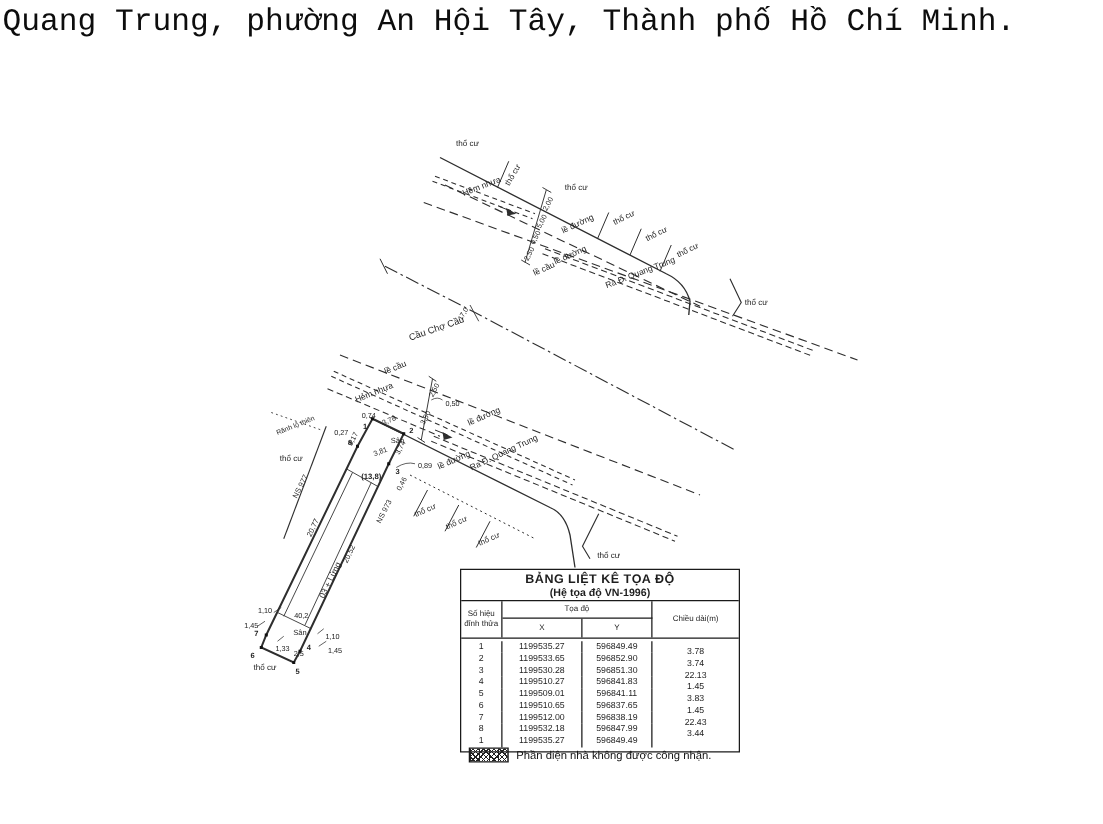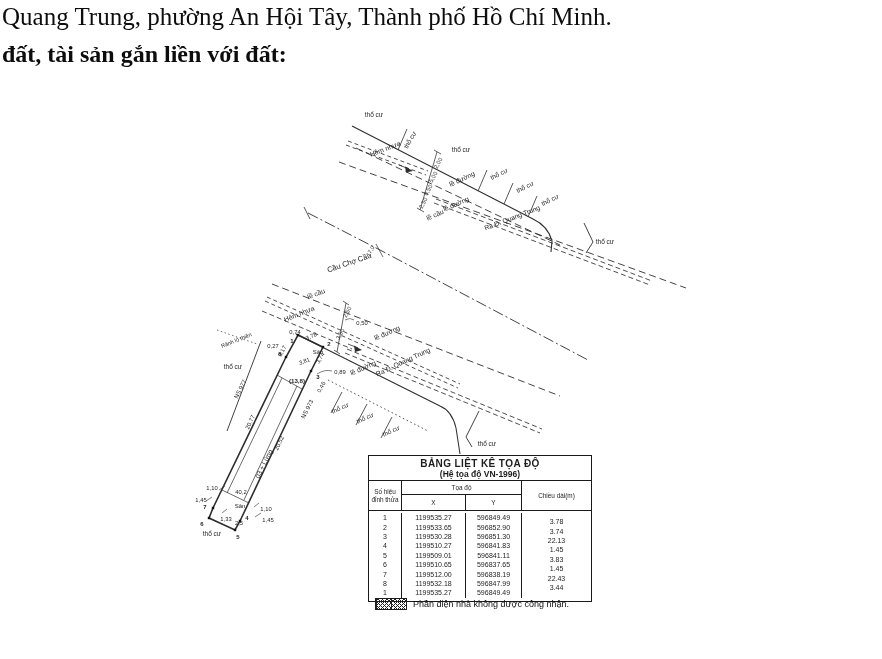--- a/index.html
+++ b/index.html
@@ -1,18 +1,18 @@
 <!DOCTYPE html>
 <html><head>
 <meta charset="utf-8">
 <style>
   html,body{margin:0;padding:0;background:#fff;}
   #page{position:relative;width:882px;height:659px;background:#fff;overflow:hidden;
         font-family:"Liberation Sans",sans-serif;color:#1e1e1e;}
-  .hdr1{position:absolute;left:2px;top:3px;font-family:Liberation Serif, serif;
+  .hdr1{position:absolute;left:2px;top:3px;font-family:Liberation Mono, monospace;
         font-size:25px;color:#0d0d0d;white-space:nowrap;}
   .hdr2{position:absolute;left:2px;top:41px;font-family:"Liberation Serif",serif;
         font-size:24px;font-weight:bold;color:#0d0d0d;white-space:nowrap;}
   svg{position:absolute;left:0;top:0;}
   svg text{font-family:"Liberation Sans",sans-serif;fill:#1f1f1f;}
   .ln{stroke:#2e2e2e;fill:none;}
   
   .ctable{position:absolute;left:368px;top:455px;width:224px;border:1.3px solid #1a1a1a;
           background:#fff;box-sizing:border-box;}
   .ttitle{border-bottom:1px solid #1a1a1a;text-align:center;padding:2px 0 1px 0;}
@@ -40,21 +40,20 @@
            repeating-linear-gradient(90deg,#222 0 .8px,transparent .8px 7.5px),
            repeating-linear-gradient(45deg,transparent 0 2.2px,#222 2.2px 3px),
            repeating-linear-gradient(-45deg,transparent 0 2.2px,#222 2.2px 3px);}
 </style>
 </head>
 <body>
 
 <div id="page">
 
   <div class="hdr1">Quang Trung, phường An Hội Tây, Thành phố Hồ Chí Minh.</div>
-  <div class="hdr2">đất, tài sản gắn liền với đất:</div>
 
   <svg width="882" height="659" viewBox="0 0 882 659">
 
     <g>
       <text x="374" y="117" font-size="6.5" text-anchor="middle">thổ cư</text>
       <path class="ln" stroke-width="1.1" d="M352,126 L533,219 Q548,226 552,241 L551,252"></path>
       <path class="ln" stroke-width="0.8" d="M398,150 L407,129"></path>
       <text font-size="6.5" text-anchor="middle" transform="translate(412,141) rotate(-60)">thổ cư</text>
       <text x="461" y="152" font-size="6.5" text-anchor="middle">thổ cư</text>
       <text font-size="6.8" text-anchor="middle" transform="translate(463,181) rotate(-25)">lề đường</text>

